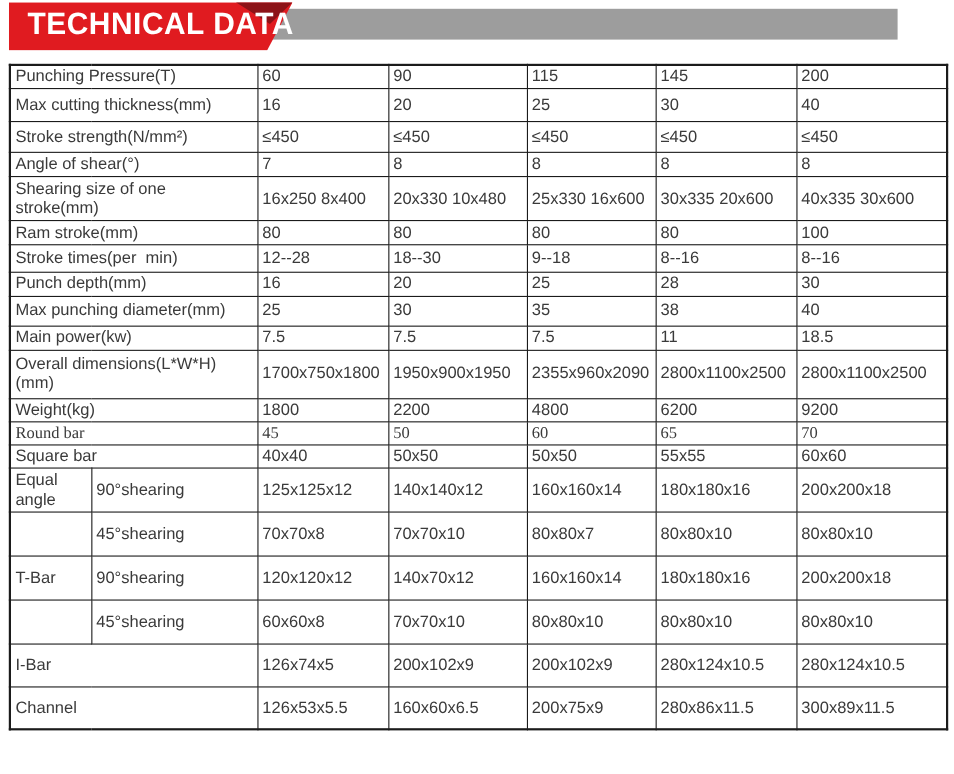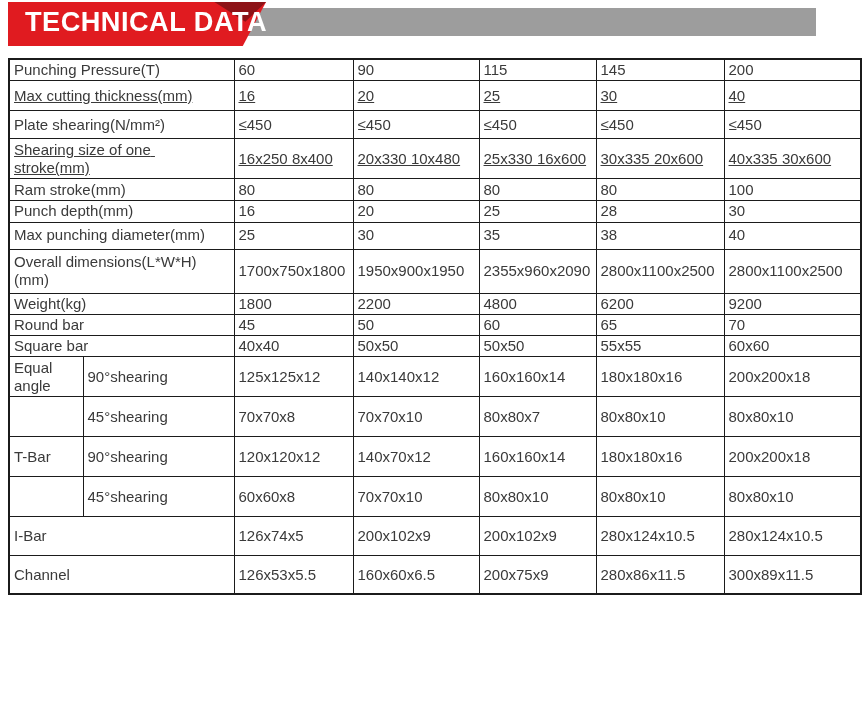--- a/index.html
+++ b/index.html
@@ -78,85 +78,109 @@
     </colgroup>
     <tbody id="table-body">
         <tr style="height: 20px;">
           <td class="lbl" colspan="2">Punching Pressure(T)</td>
           <td class="val">60</td>
           <td class="val">90</td>
           <td class="val">115</td>
           <td class="val">145</td>
           <td class="val">200</td>
         </tr>
-        <tr style="height: 30px; text-decoration: underline;">
+        <tr style="height: 30px;">
           <td class="lbl" colspan="2">Max cutting thickness(mm)</td>
           <td class="val">16</td>
           <td class="val">20</td>
           <td class="val">25</td>
           <td class="val">30</td>
           <td class="val">40</td>
         </tr>
         <tr style="height: 28px;">
-          <td class="lbl" colspan="2">Plate shearing(N/mm²)</td>
-          <td class="val">≤450</td>
-          <td class="val">≤450</td>
-          <td class="val">≤450</td>
-          <td class="val">≤450</td>
-          <td class="val">≤450</td>
-        </tr>
-        <tr style="height: 40px; text-decoration: underline;">
+          <td class="lbl" colspan="2">Stroke strength(N/mm²)</td>
+          <td class="val">≤450</td>
+          <td class="val">≤450</td>
+          <td class="val">≤450</td>
+          <td class="val">≤450</td>
+          <td class="val">≤450</td>
+        </tr>
+        <tr style="height: 22px;">
+          <td class="lbl" colspan="2">Angle of shear(°)</td>
+          <td class="val">7</td>
+          <td class="val">8</td>
+          <td class="val">8</td>
+          <td class="val">8</td>
+          <td class="val">8</td>
+        </tr>
+        <tr style="height: 40px;">
           <td class="lbl" colspan="2">Shearing size of one stroke(mm)</td>
           <td class="val">16x250 8x400</td>
           <td class="val">20x330 10x480</td>
           <td class="val">25x330 16x600</td>
           <td class="val">30x335 20x600</td>
           <td class="val">40x335 30x600</td>
         </tr>
         <tr style="height: 22px;">
           <td class="lbl" colspan="2">Ram stroke(mm)</td>
           <td class="val">80</td>
           <td class="val">80</td>
           <td class="val">80</td>
           <td class="val">80</td>
           <td class="val">100</td>
+        </tr>
+        <tr style="height: 25px;">
+          <td class="lbl" colspan="2">Stroke times(per  min)</td>
+          <td class="val">12--28</td>
+          <td class="val">18--30</td>
+          <td class="val">9--18</td>
+          <td class="val">8--16</td>
+          <td class="val">8--16</td>
         </tr>
         <tr style="height: 20px; margin-top: 16px;">
           <td class="lbl" colspan="2">Punch depth(mm)</td>
           <td class="val">16</td>
           <td class="val">20</td>
           <td class="val">25</td>
           <td class="val">28</td>
           <td class="val">30</td>
         </tr>
         <tr style="height: 27px; padding-left: 19px;">
           <td class="lbl" colspan="2">Max punching diameter(mm)</td>
           <td class="val">25</td>
           <td class="val">30</td>
           <td class="val">35</td>
           <td class="val">38</td>
           <td class="val">40</td>
         </tr>
+        <tr style="height: 22px;">
+          <td class="lbl" colspan="2">Main power(kw)</td>
+          <td class="val">7.5</td>
+          <td class="val">7.5</td>
+          <td class="val">7.5</td>
+          <td class="val">11</td>
+          <td class="val">18.5</td>
+        </tr>
         <tr style="height: 44px;">
           <td class="lbl" colspan="2">Overall dimensions(L*W*H)(mm)</td>
           <td class="val">1700x750x1800</td>
           <td class="val">1950x900x1950</td>
           <td class="val">2355x960x2090</td>
           <td class="val">2800x1100x2500</td>
           <td class="val">2800x1100x2500</td>
         </tr>
         <tr style="height: 20px;">
           <td class="lbl" colspan="2">Weight(kg)</td>
           <td class="val">1800</td>
           <td class="val">2200</td>
           <td class="val">4800</td>
           <td class="val">6200</td>
           <td class="val">9200</td>
         </tr>
-        <tr style="height: 21px;">
+        <tr style="height: 21px; font-family: Liberation Serif, serif;">
           <td class="lbl" colspan="2">Round bar</td>
           <td class="val">45</td>
           <td class="val">50</td>
           <td class="val">60</td>
           <td class="val">65</td>
           <td class="val">70</td>
         </tr>
         <tr style="height: 20px; padding-left: 12px;">
           <td class="lbl" colspan="2">Square bar</td>
           <td class="val">40x40</td>

